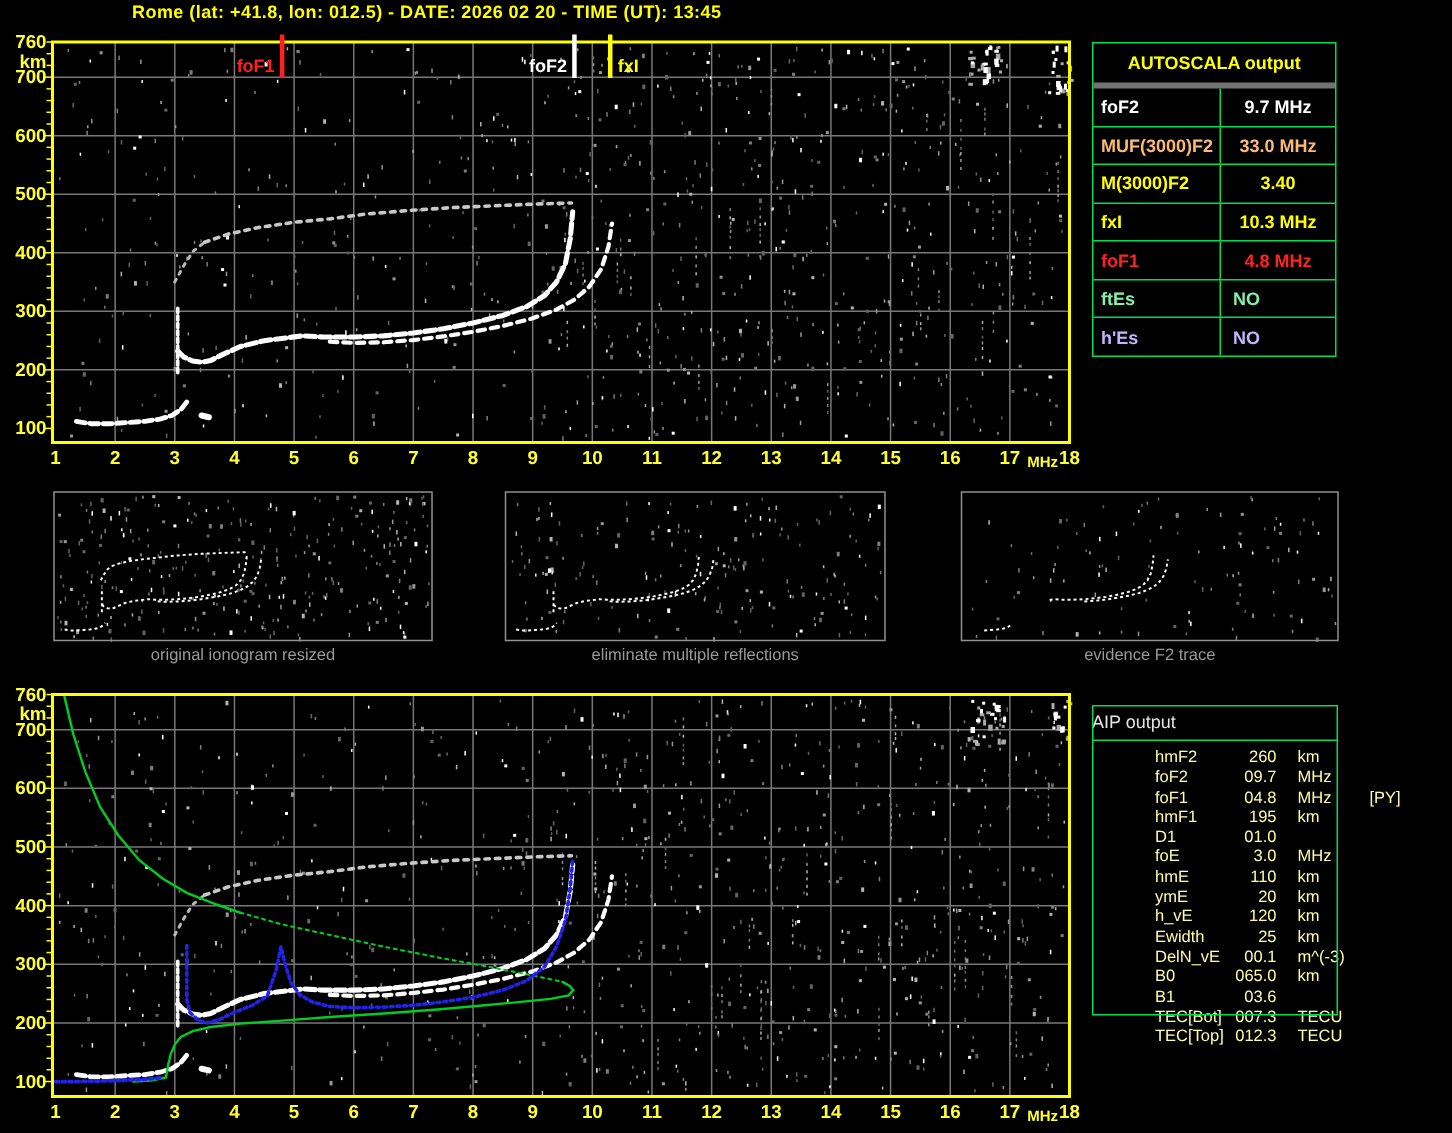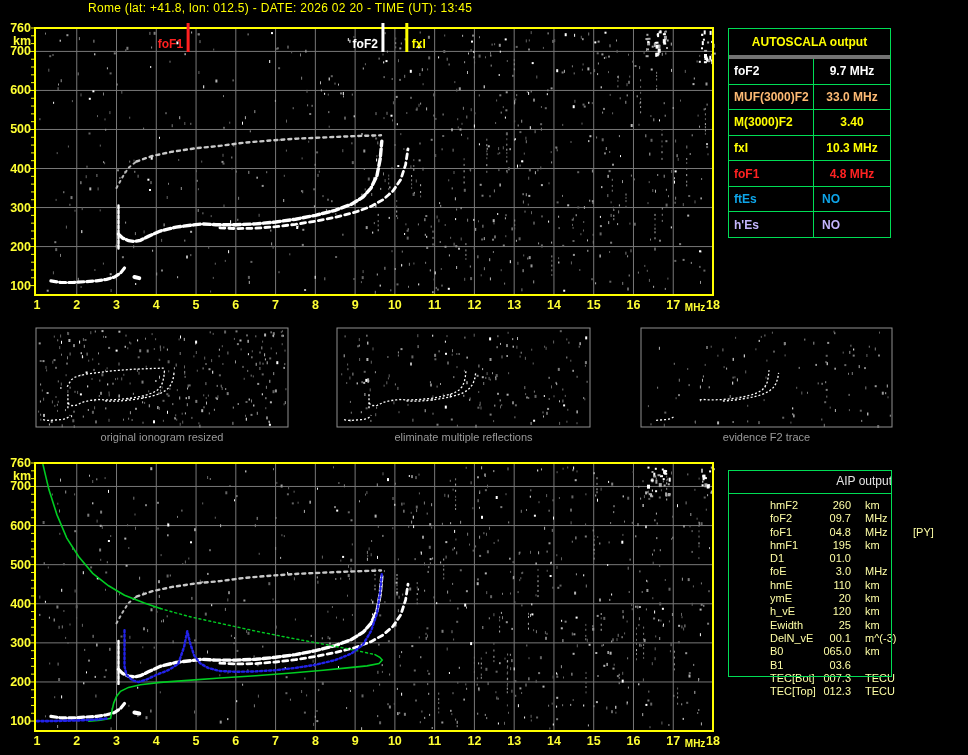--- a/index.html
+++ b/index.html
@@ -1,39 +1,39 @@
 <!DOCTYPE html>
 <html><head>
 <meta charset="utf-8">
 <style>
   html,body{margin:0;padding:0;background:#000;}
   #stage{position:relative;width:968px;height:755px;background:#000;overflow:hidden;
          font-family:"Liberation Sans",sans-serif;}
-  #title{position:absolute;left:88px;top:1px;color:#ffff00;font-size:12px;font-weight:normal;
+  #title{position:absolute;left:88px;top:1px;color:#ffff00;font-size:12px;font-weight:bold;
          letter-spacing:.3px;white-space:nowrap;}
   svg{position:absolute;left:0;top:0;}
   .caption{position:absolute;top:431px;height:14px;color:#9a9a9a;font-size:11px;text-align:center;}
   
   #autoscala{position:absolute;left:728px;top:28px;width:163px;height:210px;
              border:1px solid #00dd55;box-sizing:border-box;display:flex;flex-direction:column;
              font-weight:bold;font-size:12px;}
   #autoscala .hdr{height:26px;border-bottom:4px solid #737373;display:flex;align-items:center;
              justify-content:center;color:#ffff00;}
   #autoscala .row{flex:1;display:flex;border-bottom:1px solid #00dd55;}
   #autoscala .row:last-child{border-bottom:none;}
   #autoscala .lc{width:85px;border-right:1px solid #00dd55;display:flex;align-items:center;
              padding-left:5px;box-sizing:border-box;}
   #autoscala .vc{flex:1;display:flex;align-items:center;justify-content:center;}
   #autoscala .vc.left{justify-content:flex-start;padding-left:8px;}
   
   #aip{position:absolute;left:728px;top:470px;width:164px;height:232px;font-size:11px;color:#ffffa6;}
   #aip .borderbox{position:absolute;left:0;top:0;width:164px;height:207px;border:1px solid #00dd55;
              box-sizing:border-box;z-index:3;pointer-events:none;}
   #aip .hdrsep{position:absolute;left:0;top:23px;width:164px;height:1px;background:#00dd55;z-index:3;}
-  #aip .hdr{position:absolute;left:0;top:4px;width:164px;text-align:right;color:#e4e4e4;font-size:12px;z-index:2;}
+  #aip .hdr{position:absolute;left:0;top:4px;width:164px;text-align:left;color:#e4e4e4;font-size:12px;z-index:2;}
   #aip .rows{position:absolute;left:0;top:29px;width:164px;z-index:1;}
   #aip .arow{display:grid;grid-template-columns:57px 30px 14px 48px auto;height:13.3px;line-height:13.3px;margin-left:36px;}
   #aip .al{padding-left:6px;white-space:nowrap;}
   #aip .av{text-align:right;}
   #aip .au{grid-column:4;}
   #aip .ax{grid-column:5;}
 </style>
 </head>
 <body>
 
@@ -2771,21 +2771,21 @@
         <div class="vc">3.40</div>
       </div>
       <div class="row" style="color: rgb(255, 255, 0);">
         <div class="lc">fxI</div>
         <div class="vc">10.3 MHz</div>
       </div>
       <div class="row" style="color: rgb(255, 34, 34);">
         <div class="lc">foF1</div>
         <div class="vc">4.8 MHz</div>
       </div>
-      <div class="row" style="color: #0ea5e9;">
+      <div class="row" style="color: #86efac;">
         <div class="lc">ftEs</div>
         <div class="vc left">NO</div>
       </div>
       <div class="row" style="color: #c4b5fd;">
         <div class="lc">h'Es</div>
         <div class="vc left">NO</div>
       </div>
     </div>
 
   <div id="aip">

